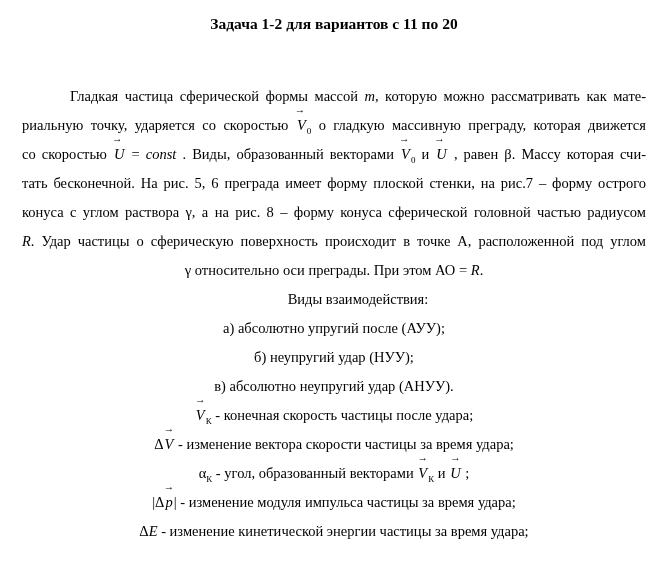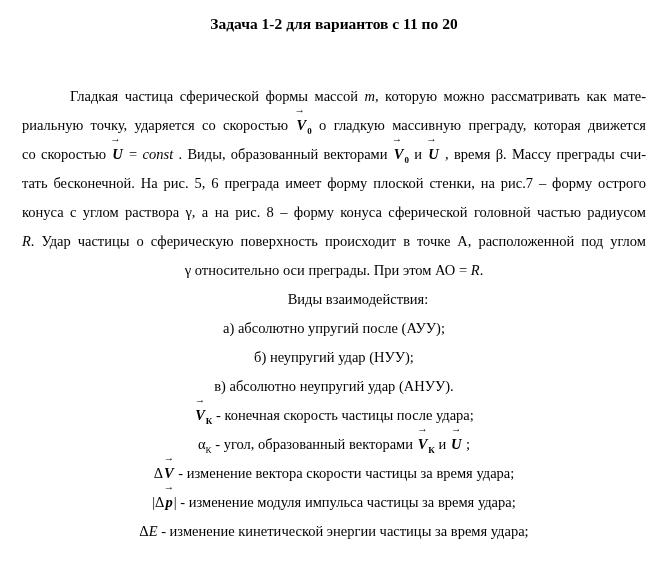--- a/index.html
+++ b/index.html
@@ -37,21 +37,20 @@
     text-indent:48px;
   }
   i{font-style:italic;}
   sub{
     font-size:0.62em;
     font-style:normal;
     line-height:0;
   }
   .vec{
     white-space:nowrap;
-    font-weight:bold;
   }
   .vl{
     position:relative;
     display:inline-block;
     font-style:italic;
     padding:0 1px;
   }
   .vl::before{
     content:"\2192";
     position:absolute;
@@ -65,28 +64,28 @@
   }
 </style>
 </head>
 <body>
 
 <div class="page">
   <div class="title">Задача 1-2 для вариантов с 11 по 20</div>
   <div class="content">
       <div class="line j indent"><span>Гладкая частица сферической формы массой </span><i>m</i><span>, которую можно рассматривать как мате-</span></div>
       <div class="line j"><span>риальную точку, ударяется со скоростью </span><span class="vec"><span class="vl">V</span><sub>0</sub></span><span> о гладкую массивную преграду, которая движется</span></div>
-      <div class="line j"><span>со скоростью </span><span class="vec"><span class="vl">U</span></span><span> = </span><i>const</i><span> . Виды, образованный векторами </span><span class="vec"><span class="vl">V</span><sub>0</sub></span><span> и </span><span class="vec"><span class="vl">U</span></span><span> , время β. Массу преграды счи-</span></div>
+      <div class="line j"><span>со скоростью </span><span class="vec"><span class="vl">U</span></span><span> = </span><i>const</i><span> . Виды, образованный векторами </span><span class="vec"><span class="vl">V</span><sub>0</sub></span><span> и </span><span class="vec"><span class="vl">U</span></span><span> , равен β. Массу которая счи-</span></div>
       <div class="line j"><span>тать бесконечной. На рис. 5, 6 преграда имеет форму плоской стенки, на рис.7 – форму острого</span></div>
       <div class="line j"><span>конуса с углом раствора γ, а на рис. 8 – форму конуса сферической головной частью радиусом</span></div>
       <div class="line j"><i>R</i><span>. Удар частицы о сферическую поверхность происходит в точке А, расположенной под углом</span></div>
       <div class="line"><span>γ относительно оси преграды. При этом АО = </span><i>R</i><span>.</span></div>
       <div class="line indent"><span>Виды взаимодействия:</span></div>
       <div class="line"><span>а) абсолютно упругий после (АУУ);</span></div>
       <div class="line"><span>б) неупругий удар (НУУ);</span></div>
       <div class="line"><span>в) абсолютно неупругий удар (АНУУ).</span></div>
       <div class="line"><span class="vec"><span class="vl">V</span><sub>К</sub></span><span> - конечная скорость частицы после удара;</span></div>
+      <div class="line"><span>Δ</span><span class="vec"><span class="vl">V</span></span><span> - изменение вектора скорости частицы за время удара;</span></div>
       <div class="line"><span>α</span><sub>К</sub><span> - угол, образованный векторами </span><span class="vec"><span class="vl">V</span><sub>К</sub></span><span> и </span><span class="vec"><span class="vl">U</span></span><span> ;</span></div>
-      <div class="line"><span>Δ</span><span class="vec"><span class="vl">V</span></span><span> - изменение вектора скорости частицы за время удара;</span></div>
       <div class="line"><span>|Δ</span><span class="vec"><span class="vl">p</span></span><span>| - изменение модуля импульса частицы за время удара;</span></div>
       <div class="line"><span>Δ</span><i>E</i><span> - изменение кинетической энергии частицы за время удара;</span></div>
     </div>
 </div>
 
 </body></html>

